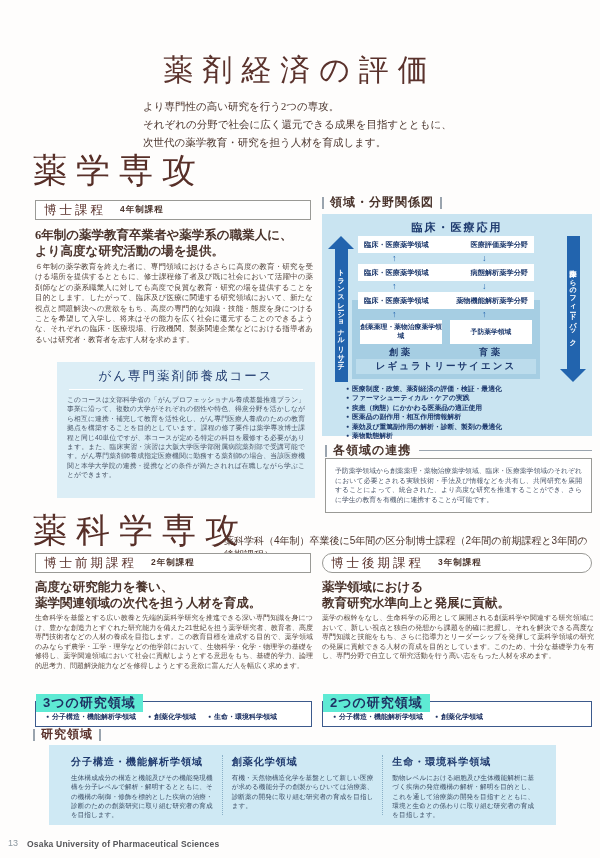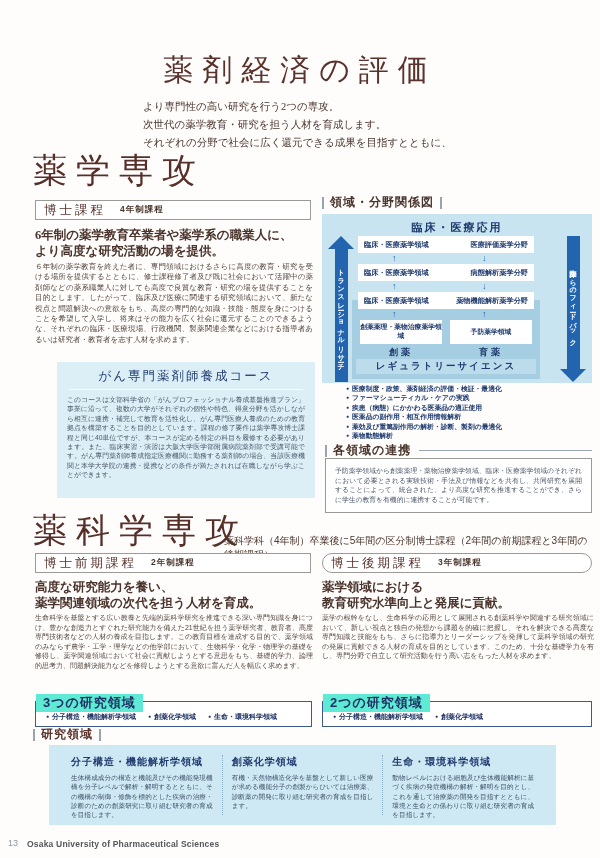--- a/index.html
+++ b/index.html
@@ -98,22 +98,22 @@
   .footer-text { font-size:8.5px; font-weight:bold; color:#55565a; letter-spacing:0.2px; }
 </style>
 </head>
 <body>
 
 <div class="page">
 
   <h1 class="abs main-title serif">薬剤経済の評価</h1>
   <div class="abs intro serif">
     <div>より専門性の高い研究を行う2つの専攻。</div>
+    <div>それぞれの分野で社会に広く還元できる成果を目指すとともに、</div>
     <div>次世代の薬学教育・研究を担う人材を育成します。</div>
-    <div>それぞれの分野で社会に広く還元できる成果を目指すとともに、</div>
   </div>
 
   <h2 class="abs section-heading serif" style="left:33px; top:148px;">薬学専攻</h2>
 
   <div class="abs program-box" style="left:35px; top:200px; width:276px;">
     <span class="program-name">博士課程</span>
     <span class="program-duration">4年制課程</span>
   </div>
 
   <div class="abs headline" style="left:35px; top:228px; width:286px;">
@@ -128,21 +128,21 @@
     <div class="cancer-rule"></div>
     <div class="cancer-body">このコースは文部科学省の「がんプロフェッショナル養成基盤推進プラン」事業に沿って、複数の大学がそれぞれの個性や特色、得意分野を活かしながら相互に連携・補完して教育を活性化し、がん専門医療人養成のための教育拠点を構築することを目的としています。課程の修了要件は薬学専攻博士課程と同じ40単位ですが、本コースが定める特定の科目を履修する必要があります。また、臨床実習・演習は大阪大学医学部附属病院薬剤部で受講可能です。がん専門薬剤師養成指定医療機関に勤務する薬剤師の場合、当該医療機関と本学大学院の連携・提携などの条件が満たされれば在職しながら学ぶことができます。</div>
   </div>
 
   <div class="abs ruled-heading" style="left:322px; top:194px;">
     <span class="vbar"></span>
     <span class="txt">領域・分野関係図</span>
     <span class="vbar end"></span>
   </div>
 
-  <div class="abs diagram-panel" style="left:322px; top:214px; width:270px; height:169px;">
+  <div class="abs diagram-panel" style="left:322px; top:214px; width:270px; height:222px;">
     <div class="diag-top-label">臨床・医療応用</div>
 
     <div class="inner-panel"></div>
 
     <div class="big-arrow" style="left:6px;">
       <div class="head-up"></div>
       <div class="shaft">
           <span class="v-text">トランスレーショナルリサーチ</span>
         </div>
     </div>

